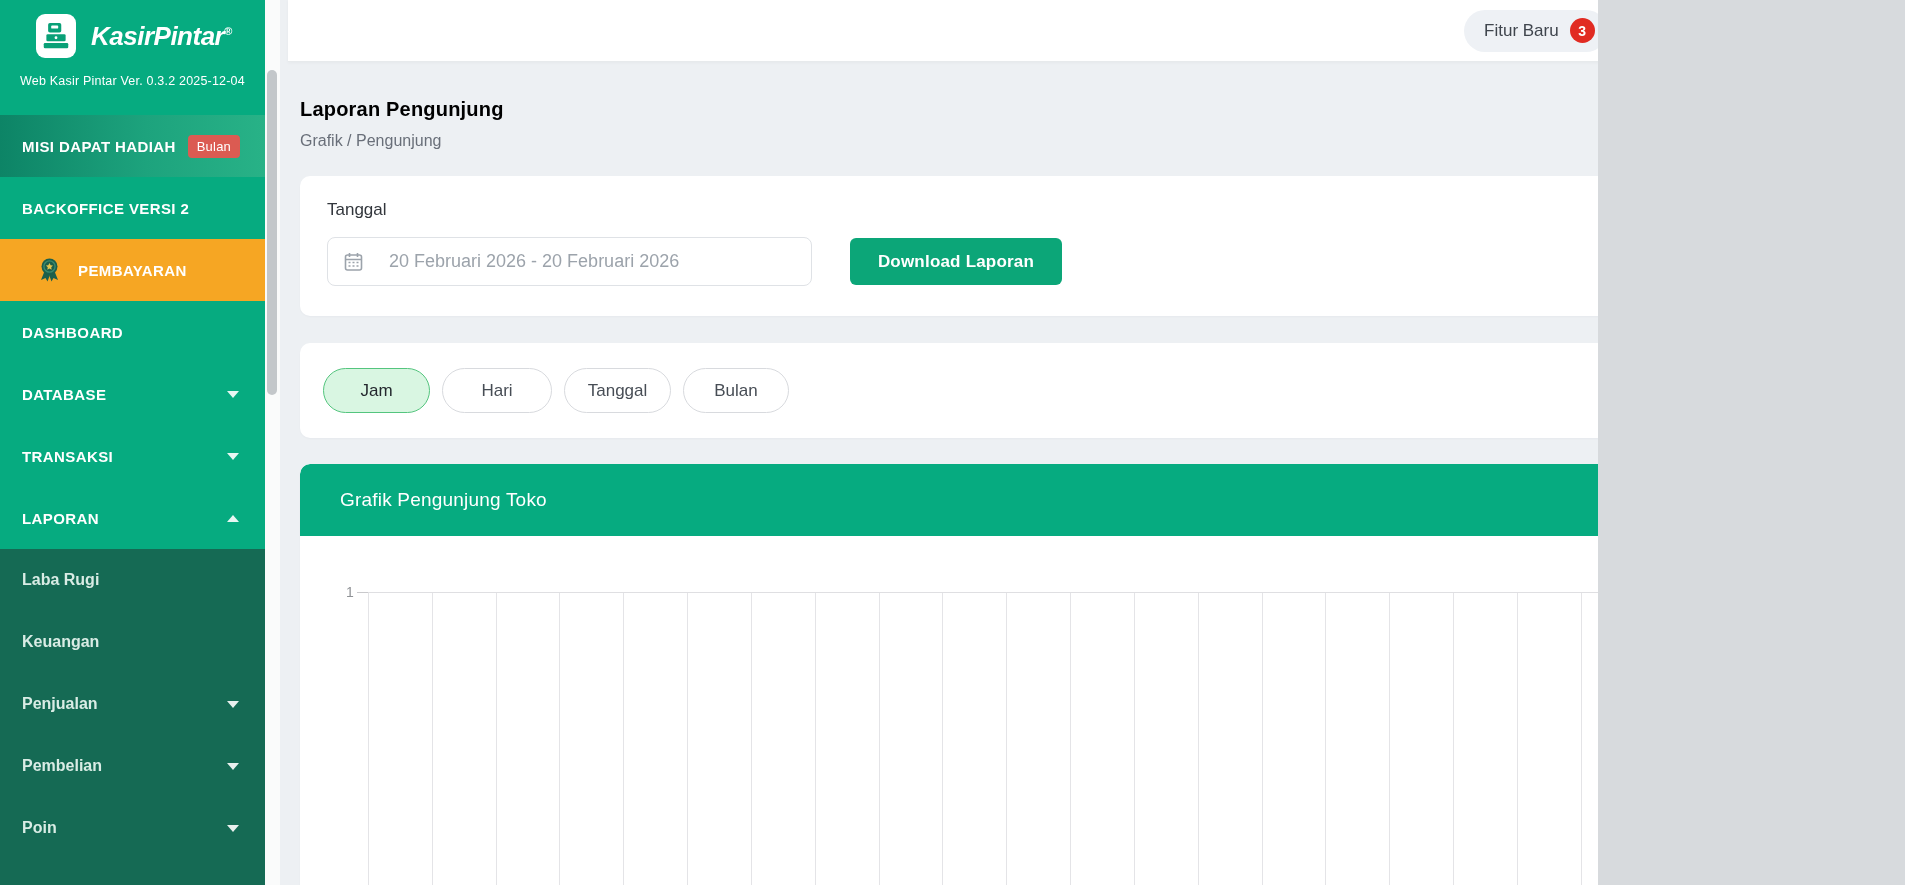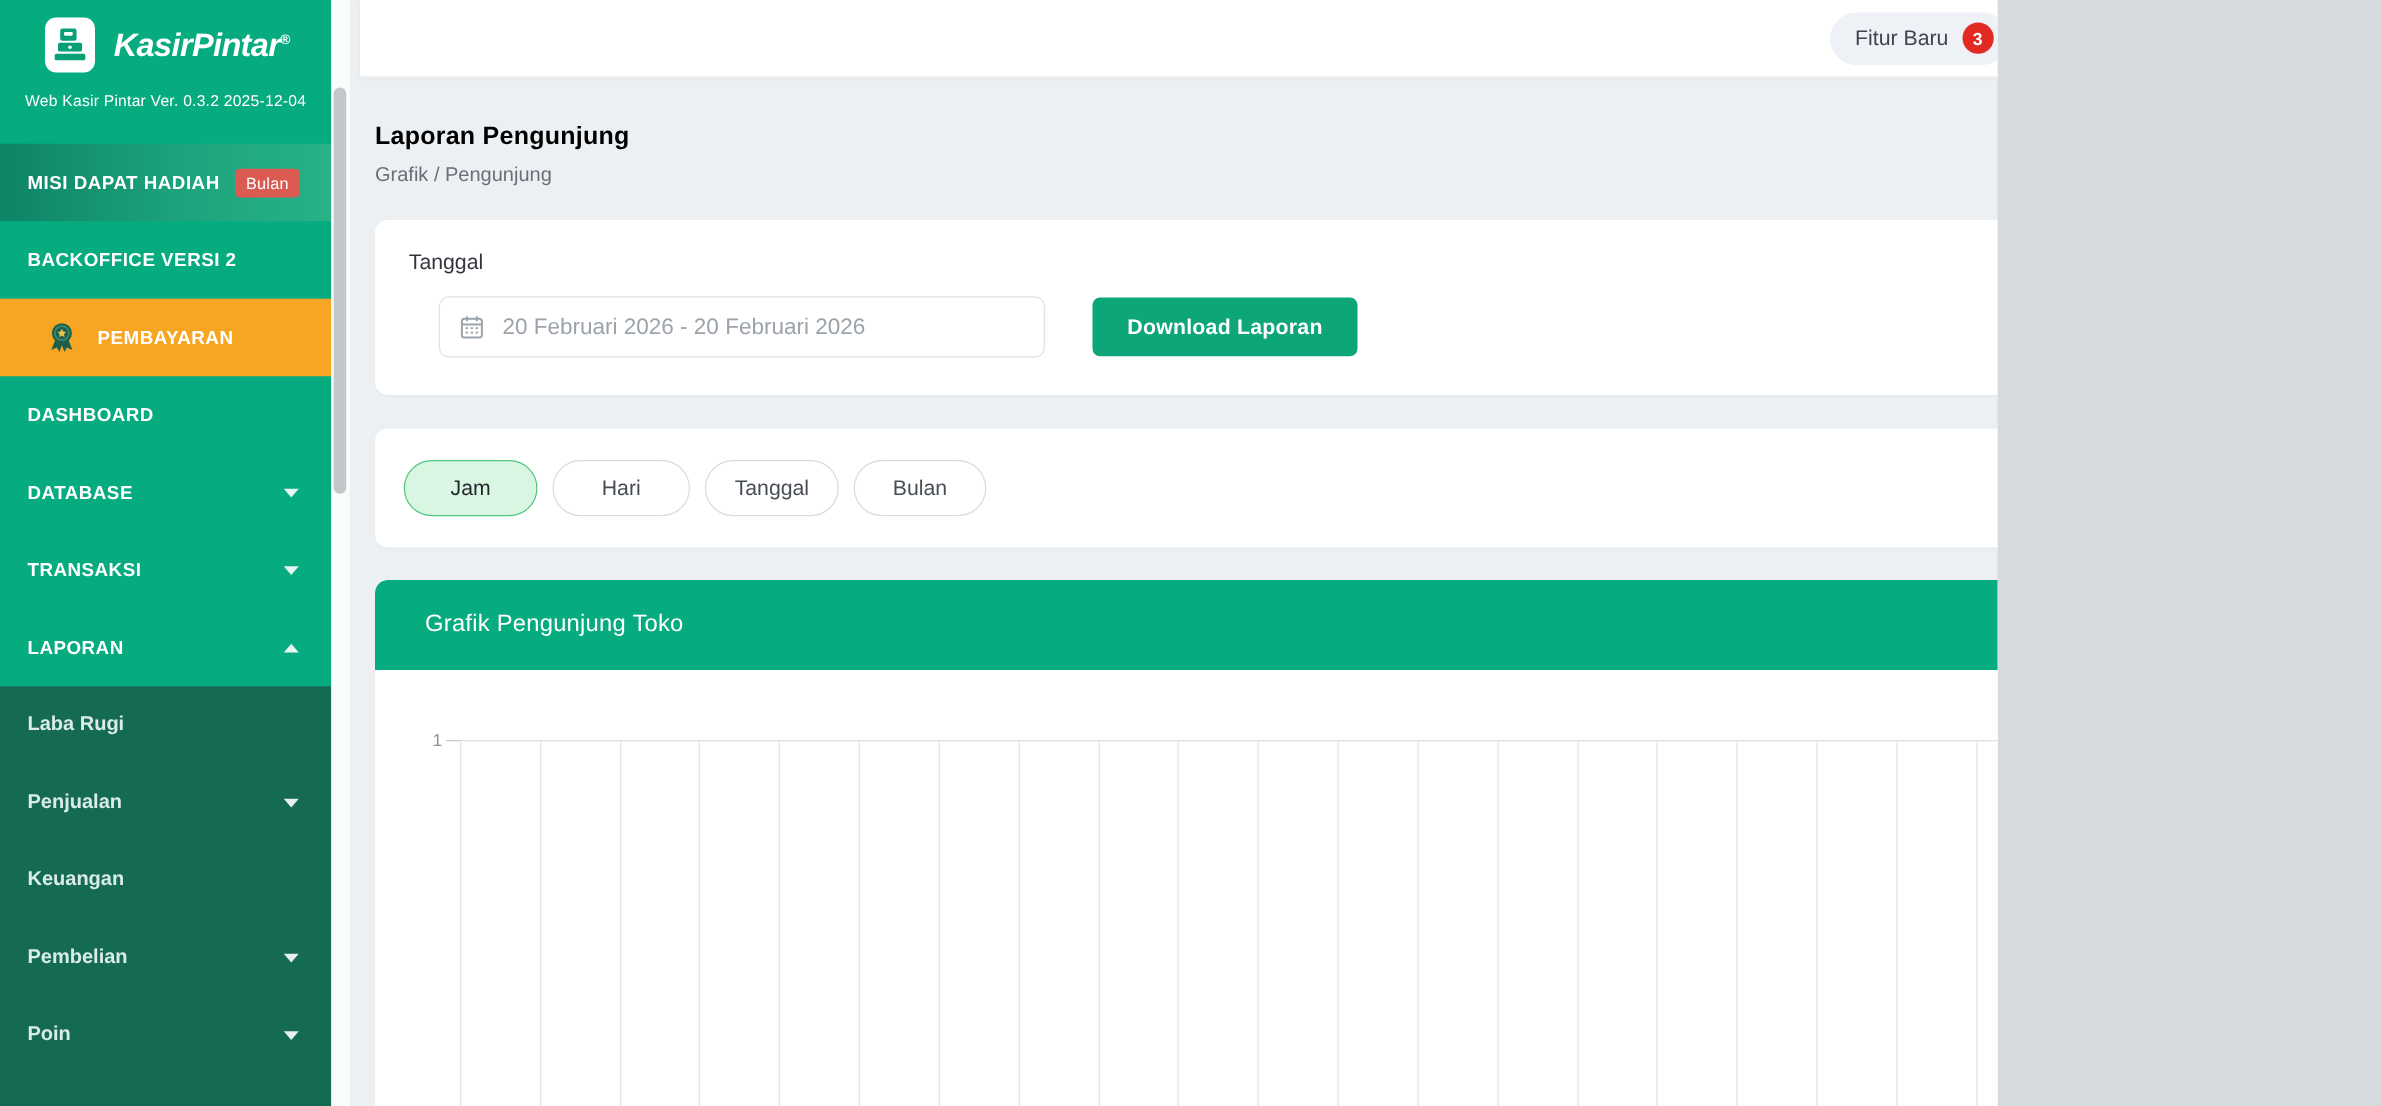--- a/index.html
+++ b/index.html
@@ -74,21 +74,21 @@
   .page-head { margin:33px 21px 0 20px; }
   .page-title { font-size:20px; font-weight:700; color:#000000; line-height:28px; letter-spacing:.2px; }
   .crumb { margin-top:8px; font-size:16px; color:#696f79; line-height:19px; }
 
   .card { background:#fff; border-radius:10px; margin:0 21px 0 20px; box-shadow:0 1px 2px rgba(30,40,50,.03); }
   .card1 { margin-top:26px; height:140px; padding:24px 27px; }
   .lbl-tanggal { font-size:17px; color:#32363c; font-weight:500; }
   .filter-row { display:flex; align-items:center; margin-top:17px; }
   .date-input {
     width:485px; height:49px; border:1px solid #dfe2e6; border-radius:8px;
-    display:flex; align-items:center; padding:0 16px; gap:15px; cursor:pointer; background:#fff;margin-left:24px;
+    display:flex; align-items:center; padding:0 16px; gap:26px; cursor:pointer; background:#fff;
   }
   .date-input .txt { font-size:18px; color:#9ca3ab; }
   .btn-download {
     margin-left:38px; width:212px; height:47px; background:#0ca678; border:none; border-radius:6px;
     color:#fff; font-size:17px; font-weight:600; font-family:"Liberation Sans",sans-serif;
     cursor:pointer; letter-spacing:.2px;
   }
 
   .card2 { margin-top:27px; height:95px; padding:25px 23px; display:flex; gap:12px; }
   .tab {
@@ -176,25 +176,25 @@
         <span>LAPORAN</span>
         <span class="chev up"></span>
       </div>
     </nav>
 
     <div class="submenu">
       <div class="s-item">
         <span>Laba Rugi</span>
       </div>
       <div class="s-item">
+        <span>Keuangan</span>
+      </div>
+      <div class="s-item">
         <span>Penjualan</span>
         <span class="chev down"></span>
-      </div>
-      <div class="s-item">
-        <span>Keuangan</span>
       </div>
       <div class="s-item">
         <span>Pembelian</span>
         <span class="chev down"></span>
       </div>
       <div class="s-item">
         <span>Poin</span>
         <span class="chev down"></span>
       </div>
     </div>

